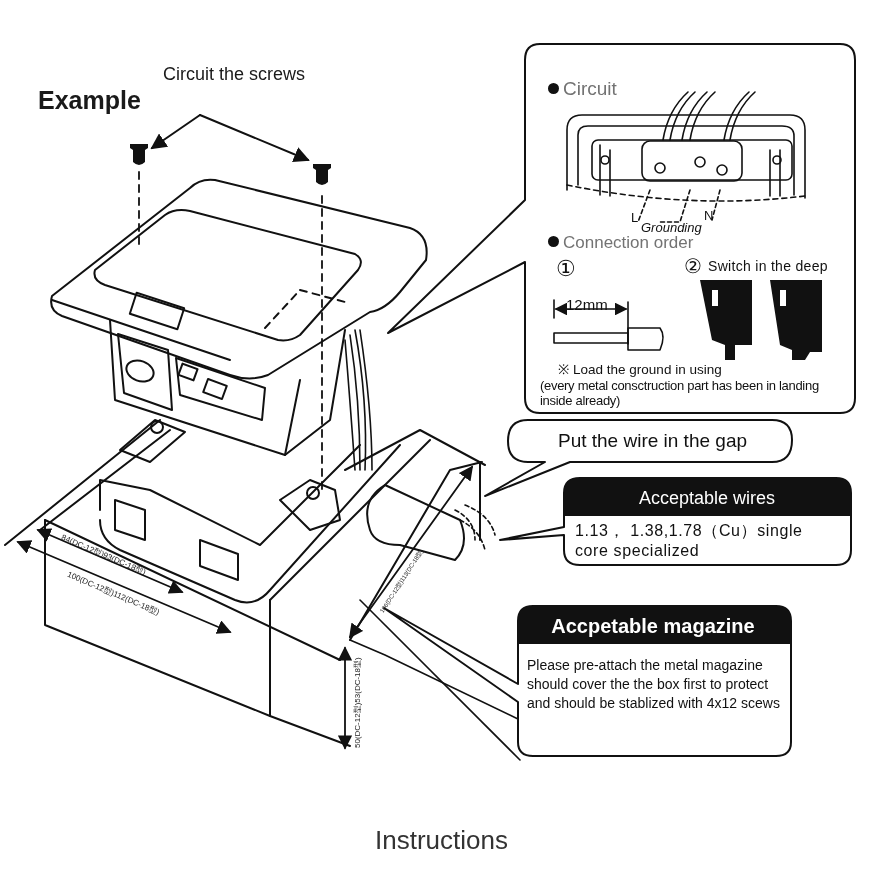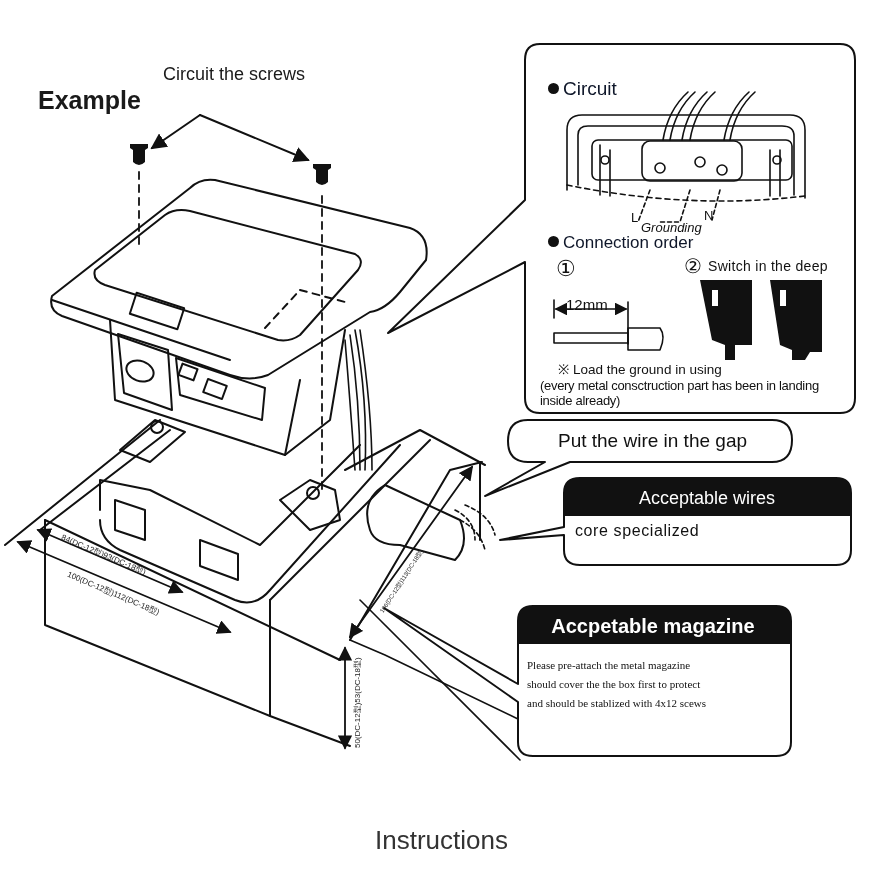--- a/index.html
+++ b/index.html
@@ -2,28 +2,28 @@
 <html><head>
 <meta charset="utf-8">
 <style>
   html,body{margin:0;padding:0;background:#fff;}
   body{width:883px;height:883px;position:relative;overflow:hidden;font-family:"Liberation Sans",sans-serif;color:#111;}
   svg{position:absolute;left:0;top:0;}
   .abs{position:absolute;white-space:nowrap;}
   .title{left:38px;top:86px;font-size:25px;font-weight:bold;color:#1a1a1a;text-align:center;}
   .attach{left:163px;top:64px;font-size:18px;color:#1a1a1a;}
   .caption{left:0;width:883px;top:825px;text-align:center;font-size:26px;color:#333;}
-  .sec{font-size:19px;color:#0f172a;}
+  .sec{font-size:19px;color:#737373;}
   .sec .dot{display:inline-block;width:11px;height:11px;border-radius:50%;background:#111;margin-right:4px;vertical-align:1px;}
   .small{font-size:13px;}
   .gap-text{left:510px;top:430px;width:285px;text-align:center;font-size:19px;}
   .wires-head{left:564px;top:478px;width:286px;height:38px;line-height:40px;text-align:center;color:#fff;font-size:18px;}
   .wires-body{left:575px;top:521px;font-size:16px;letter-spacing:0.6px;line-height:20px;white-space:normal;width:270px;}
   .mag-head{left:517px;top:608px;width:272px;height:36px;line-height:36px;text-align:center;color:#fff;font-size:20px;font-weight:bold;}
-  .mag-body{left:527px;top:656px;font-size:11px;line-height:19px;white-space:normal;width:262px;font-family:Liberation Serif, serif;}
+  .mag-body{left:527px;top:656px;font-size:14px;line-height:19px;white-space:normal;width:262px;}
   .dim{font-size:8px;color:#222;transform-origin:0 0;}
 </style>
 </head>
 <body>
 
 <svg width="883" height="883" viewBox="0 0 883 883">
   <defs>
     <marker id="ah" markerWidth="8" markerHeight="8" refX="7" refY="4" orient="auto">
       <path d="M0,0 L8,4 L0,8 Z" fill="#111"></path>
     </marker>
@@ -175,20 +175,21 @@
 <div class="abs" style="left:684px;top:254px;font-size:20px;font-family:'DejaVu Serif',serif;">②</div>
 <div class="abs" style="left:708px;top:258px;font-size:14px;letter-spacing:0.3px;">Switch in the deep</div>
 <div class="abs" style="left:558px;top:360px;font-size:13.5px;">※ Load the ground in using</div>
 <div class="abs" style="left:540px;top:378px;font-size:13px;letter-spacing:-0.3px;">(every metal consctruction part has been in landing</div>
 <div class="abs" style="left:540px;top:393px;font-size:13px;letter-spacing:-0.3px;">inside already)</div>
 
 <div class="abs gap-text">Put the wire in the gap</div>
 
 <div class="abs wires-head">Acceptable wires</div>
 <div class="abs wires-body">
+  <div>1.13， 1.38,1.78（Cu）single</div>
   <div>core specialized</div>
 </div>
 
 <div class="abs mag-head">Accpetable magazine</div>
 <div class="abs mag-body">
   <div>Please pre-attach the metal magazine</div>
   <div>should cover the the box first to protect</div>
   <div>and should be stablized with 4x12 scews</div>
 </div>
 

